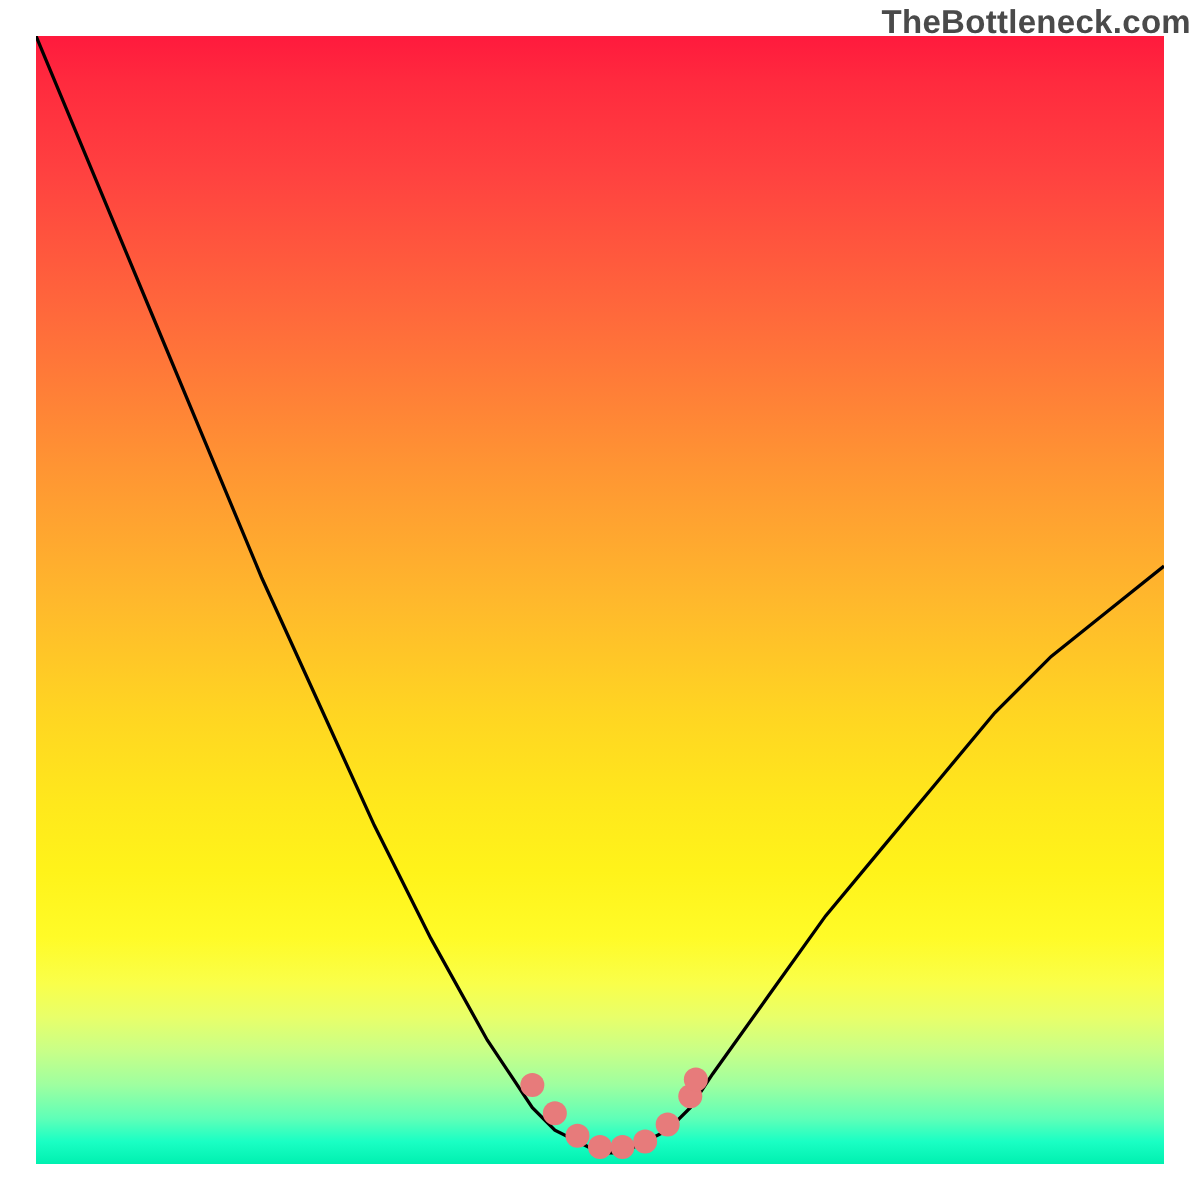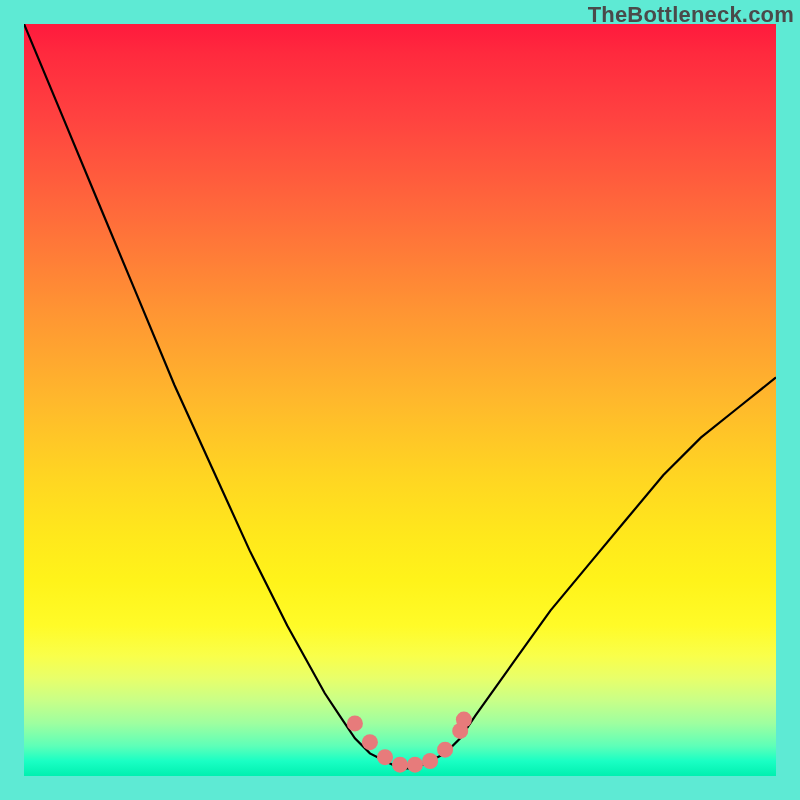--- a/index.html
+++ b/index.html
@@ -9,21 +9,21 @@
     height: 800px;
     overflow: hidden;
     background: #000;
     font-family: Arial, Helvetica, sans-serif;
   }
   .frame {
     position: absolute;
     left: 0; top: 0;
     width: 800px;
     height: 800px;
-    background: #5eead4;
+    background: #ffffff;
   }
   .plot {
     position: absolute;
     left: 24px;
     top: 24px;
     width: 752px;
     height: 752px;
     
     background: linear-gradient(to bottom,
       #ff1a3d 0%,

